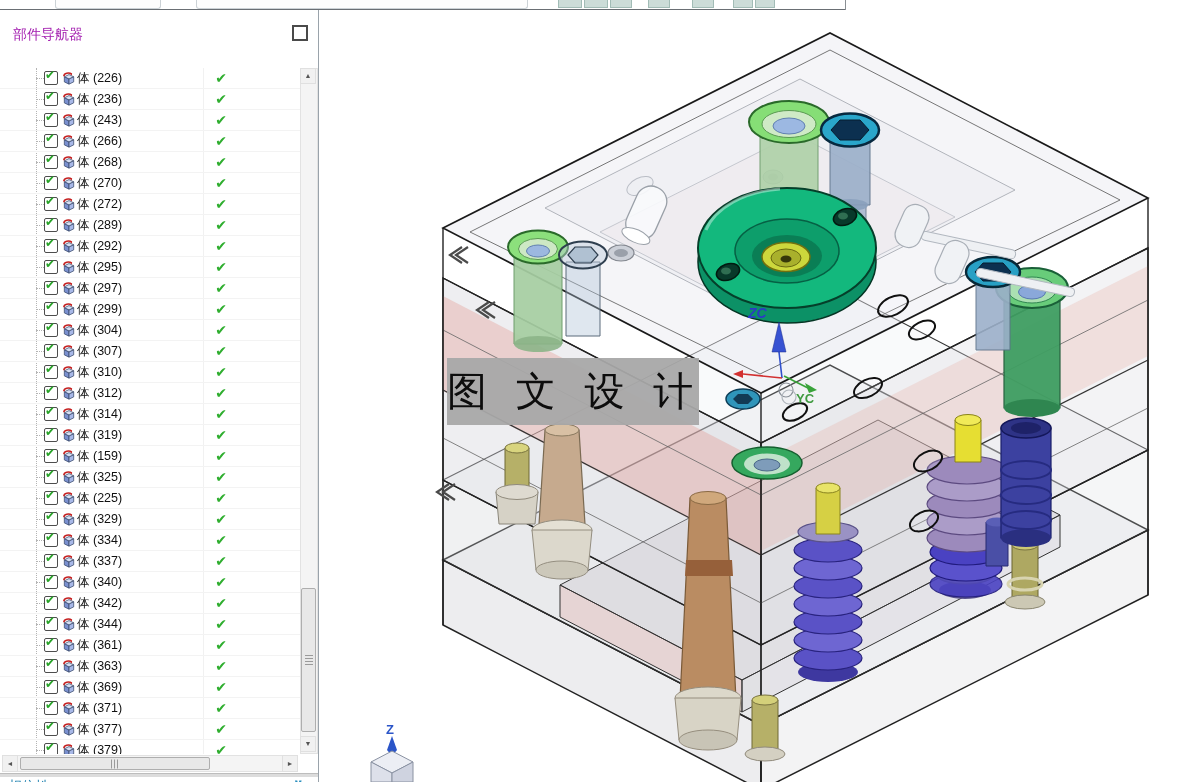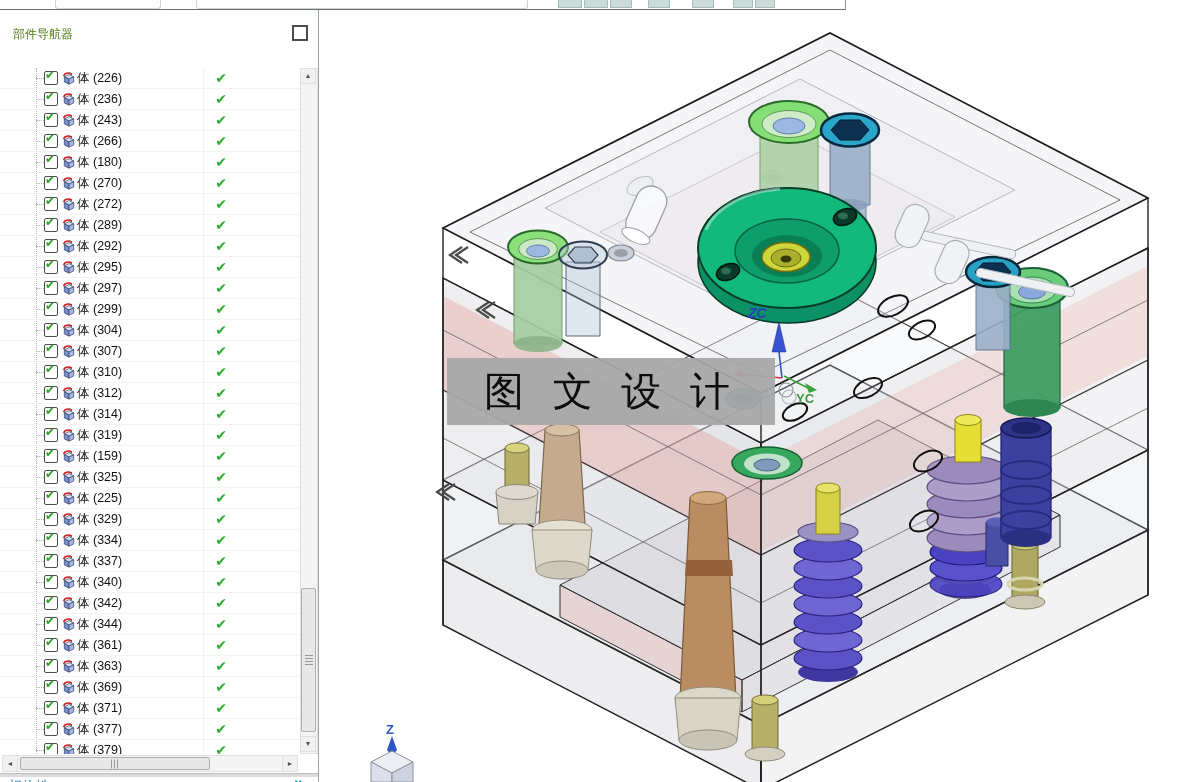--- a/index.html
+++ b/index.html
@@ -8,21 +8,21 @@
   .abs{position:absolute;}
   
   #top-strip{left:0;top:0;width:1178px;height:10px;background:#fff;}
   .strip-line{position:absolute;left:0;top:9px;width:845px;height:1px;background:#6a6f74;}
   .strip-tick{position:absolute;left:845px;top:0;width:1px;height:10px;background:#8a8f94;}
   .strip-outline{position:absolute;top:0;height:8px;border:1px solid #ccd2d6;border-top:none;border-radius:0 0 3px 3px;background:#fdfdfd;}
   .chip{position:absolute;top:0;height:7px;background:#ccdcd8;border:1px solid #a2bcb6;border-top:none;}
   
   #nav-panel{left:0;top:10px;width:318px;height:772px;background:#fff;}
   #nav-border{left:318px;top:10px;width:1px;height:772px;background:#9aa3ab;}
-  #nav-title{left:13px;top:16px;font-size:12px;color:#4d7c0f;}
+  #nav-title{left:13px;top:16px;font-size:14px;color:#a21caf;}
   #float-btn{left:292px;top:15px;width:12px;height:12px;border:2px solid #4a4a4a;background:#fff;}
   #nav-header{left:0;top:36px;width:318px;height:22px;background:linear-gradient(#f8f8f8,#e9e9e9);
               border-top:1px solid #c9c9c9;border-bottom:1px solid #c2c2c2;}
   .hdr-name{position:absolute;left:10px;top:3px;font-size:12.5px;color:#1a1a1a;}
   .hdr-sort{position:absolute;left:52px;top:5px;font-size:9px;color:#222;}
   .hdr-latest{position:absolute;left:205px;top:3px;font-size:12.5px;color:#1a1a1a;}
   .hdr-sep{position:absolute;top:2px;width:1px;height:18px;background:#d0d0d0;}
   .hdr-bar{position:absolute;left:299px;top:5px;width:3px;height:13px;background:#2a2a2a;}
   #nav-list{left:0;top:58px;width:300px;height:686px;overflow:hidden;background:#fff;}
   .tree-vline{position:absolute;left:36px;top:0;height:700px;width:0;border-left:1px dotted #b4b4b4;}
@@ -41,21 +41,21 @@
   .grip-h{position:absolute;left:50%;top:50%;transform:translate(-50%,-50%);width:9px;height:9px;
           background:repeating-linear-gradient(90deg,#9a9a9a 0 1px,transparent 1px 3px);}
   .grip-v{position:absolute;left:50%;top:50%;transform:translate(-50%,-50%);width:8px;height:10px;
           background:repeating-linear-gradient(#9a9a9a 0 1px,transparent 1px 3px);}
   #panel-divider{left:0;top:763px;width:318px;height:3px;background:#dcdcdc;border-top:1px solid #bdbdbd;}
   #dep-label{left:8px;top:768px;font-size:14px;color:#1a7fae;height:14px;overflow:hidden;}
   #dep-chevron{left:293px;top:766px;font-size:13px;color:#2a8fbe;font-weight:bold;}
   
   #viewport{left:319px;top:10px;width:859px;height:772px;background:#fff;}
   #model-svg{position:absolute;left:319px;top:0;width:859px;height:782px;z-index:1;}
-  #watermark{left:447px;top:358px;width:328px;height:67px;background:rgba(168,168,168,0.95);
+  #watermark{left:447px;top:358px;width:252px;height:67px;background:rgba(168,168,168,0.95);
              z-index:2;text-align:center;line-height:66px;font-family:"DejaVu Serif","Liberation Serif",serif;
              font-size:40px;color:#0d0d0d;letter-spacing:8px;white-space:nowrap;overflow:hidden;}
   text{font-family:"Liberation Sans","DejaVu Sans",sans-serif;}
 </style>
 </head>
 <body>
 
 <svg width="0" height="0" style="position:absolute">
   <defs>
     <symbol id="sym-body" viewBox="0 0 16 16">
@@ -138,21 +138,21 @@
         <span class="latest-check">✔</span>
       </div>
         <div class="nav-row" style="">
         <span class="tree-stub"></span>
         <span class="cbx">
             <span class="tick">✔</span>
           </span>
         <svg class="body-ic" viewBox="0 0 16 16">
             <use href="#sym-body"></use>
           </svg>
-        <span class="row-label">体 (180)</span>
+        <span class="row-label">体 (268)</span>
         <span class="latest-check">✔</span>
       </div>
         <div class="nav-row" style="">
         <span class="tree-stub"></span>
         <span class="cbx">
             <span class="tick">✔</span>
           </span>
         <svg class="body-ic" viewBox="0 0 16 16">
             <use href="#sym-body"></use>
           </svg>

